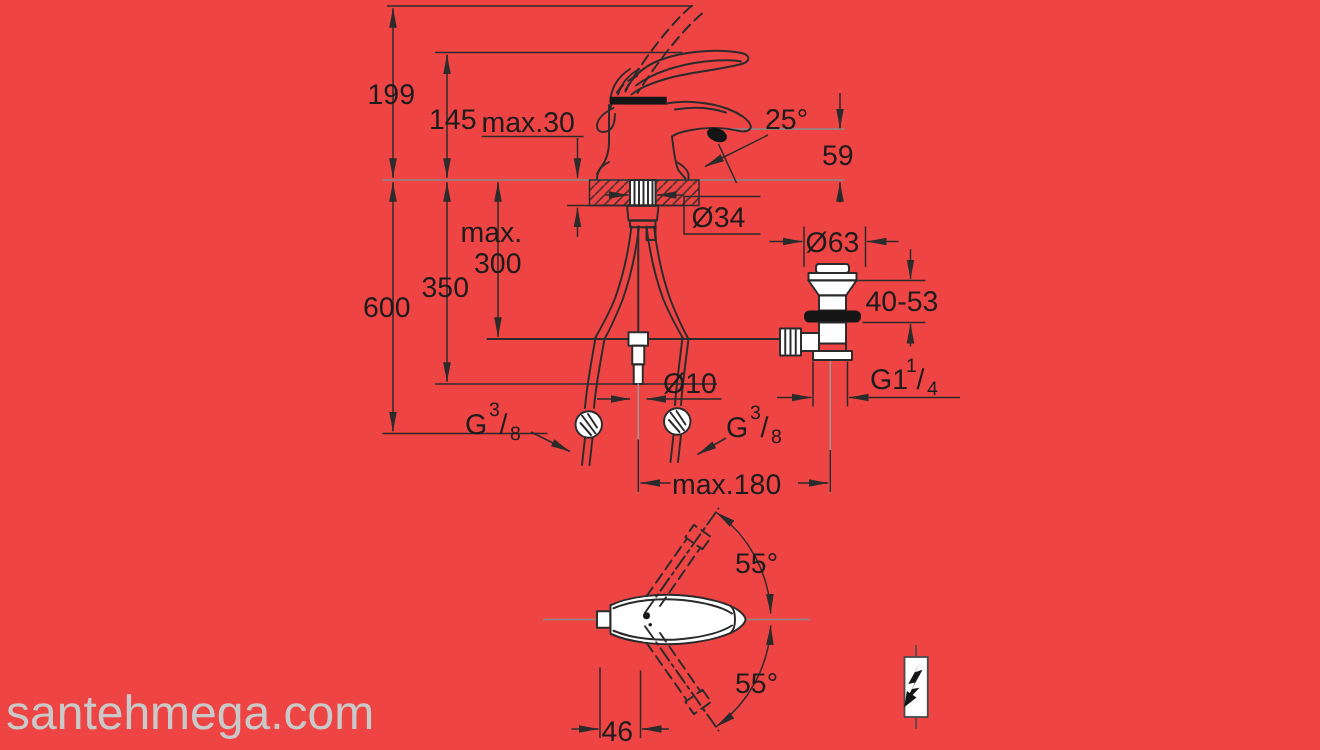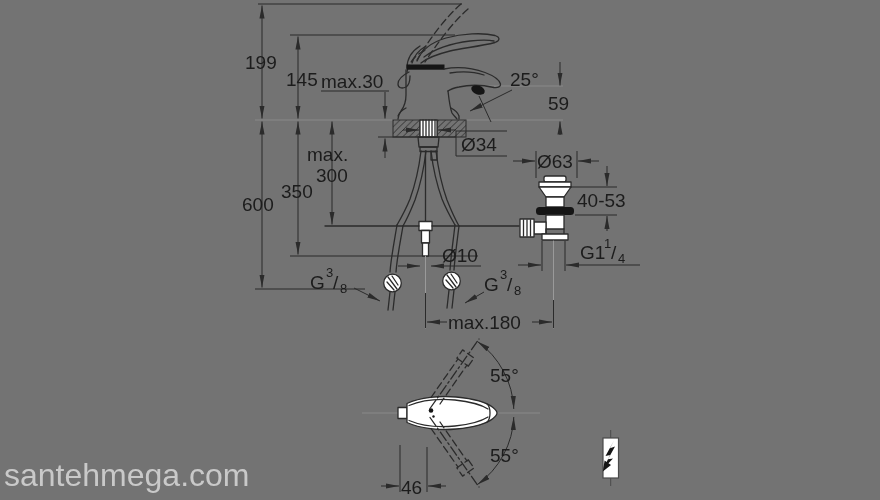--- a/index.html
+++ b/index.html
@@ -1,16 +1,16 @@
 <!DOCTYPE html>
 <html><head>
 <meta charset="utf-8">
 <style>
   html,body{margin:0;padding:0;background:#fff;}
-  .canvas{position:relative;width:880px;height:500px;background:#737373;overflow:hidden;}
+  .canvas{position:relative;width:880px;height:500px;background:#ef4444;overflow:hidden;}
   svg{display:block;}
   text{font-family:"Liberation Sans","DejaVu Sans",sans-serif;fill:#1c1c1c;}
   .dim{font-size:19px;}
   .sup{font-size:13px;}
   .wm{font-size:32px;fill:#c9c9c9;}
   .ln{stroke:#2b2b2b;stroke-width:1;fill:none;}
   .ref{stroke:#8a8a8a;stroke-width:1.1;fill:none;}
   .cl{stroke:#9a9a9a;stroke-width:1;fill:none;}
   .draw{stroke:#2b2b2b;stroke-width:1.3;fill:none;stroke-linecap:round;stroke-linejoin:round;}
   .fillk{fill:#151515;stroke:none;}

